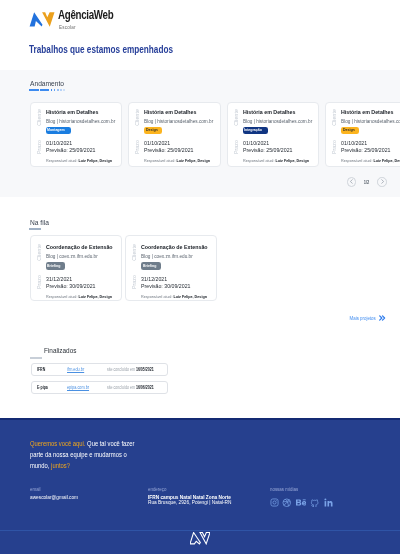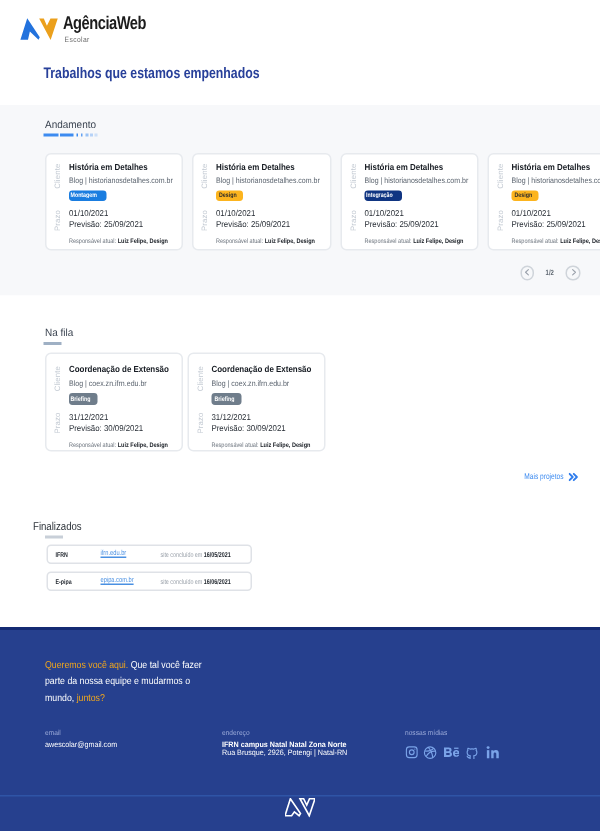--- a/index.html
+++ b/index.html
@@ -2,21 +2,21 @@
 <html><head>
 <meta charset="utf-8">
 <style>
   * { box-sizing: border-box; margin:0; padding:0; }
   html,body { width:400px; height:554px; }
   body { font-family:"Liberation Sans", sans-serif; background:#fff; overflow:hidden; -webkit-font-smoothing:antialiased; }
   .page { width:400px; height:554px; position:relative; }
 
   
   .header { height:70px; background:#fff; position:relative; }
-  .brandrow { position:absolute; left:13px; top:9px; display:flex; align-items:flex-start; }
+  .brandrow { position:absolute; left:29px; top:9px; display:flex; align-items:flex-start; }
   .brand-mark { width:26px; height:15.5px; margin-right:3px; margin-top:3.3px; flex:none; margin-left:0px;}
   .brand-text { display:flex; flex-direction:column; }
   .brand-name { font-size:12.3px; font-weight:bold; color:#1c1c1c; letter-spacing:-0.4px; line-height:12px;
                 transform:scaleX(0.795); transform-origin:left top; white-space:nowrap;}
   .brand-sub { font-size:5.1px; color:#6a6a6a; letter-spacing:0.3px; line-height:6px; margin-top:2.5px; margin-left:0.5px;
                transform:scaleX(0.88); transform-origin:left top; white-space:nowrap;}
   .page-title { position:absolute; left:29px; top:43.5px; font-size:10.2px; font-weight:bold; color:#28409a;
                 transform:scaleX(0.805); transform-origin:left top; white-space:nowrap;}
 
   
@@ -60,21 +60,21 @@
   .pgnum { font-size:5px; color:#5d6670; font-weight:bold; transform:scaleX(0.8);}
 
   
   .section-white { background:#fff; padding-top:22.0px; }
   .more { padding-right:14.0px; font-size:5.5px; color:#3d8bf0; margin-top:14px; display:flex;
           justify-content:flex-end; align-items:center; gap:3.2px;}
   .more span { transform:scaleX(0.80); transform-origin:right center; display:inline-block; white-space:nowrap;}
 
   
   .section-fin { background:#fff; padding-top:26px; }
-  .fin-label { font-size:7.6px; color:#2b3138; padding-left:22px; line-height:8px; white-space:nowrap;}
+  .fin-label { font-size:7.6px; color:#2b3138; padding-left:44px; line-height:8px; white-space:nowrap;}
   .fin-label span { display:inline-block; transform:scaleX(0.845); transform-origin:left center;}
   .fin-underline { width:11.5px; height:1.4px; background:#c8cfd8; margin:2.5px 0 0 30px;}
   .finrow { margin:4.3px 0 0 31px; width:137px; height:13.3px; border:0.9px solid #dfe2e7; border-radius:3px;
             display:flex; align-items:center; background:#fff;}
   .fin-a { width:31px; font-size:4.5px; font-weight:bold; color:#1d232b; padding-left:5.2px; white-space:nowrap; overflow:visible;}
   .fin-a span, .fin-b span, .fin-c span { display:inline-block; transform:scaleX(0.78); transform-origin:left center;}
   .fin-b { width:42px; font-size:4.9px; color:#4a90e2; text-align:left; white-space:nowrap; padding-left:5px;}
   .fin-b span { text-decoration:underline; }
   .fin-c { font-size:4.6px; color:#99a0a9; white-space:nowrap; padding-left:5px;}
   .fin-c b { color:#1d232b; font-weight:bold;}

